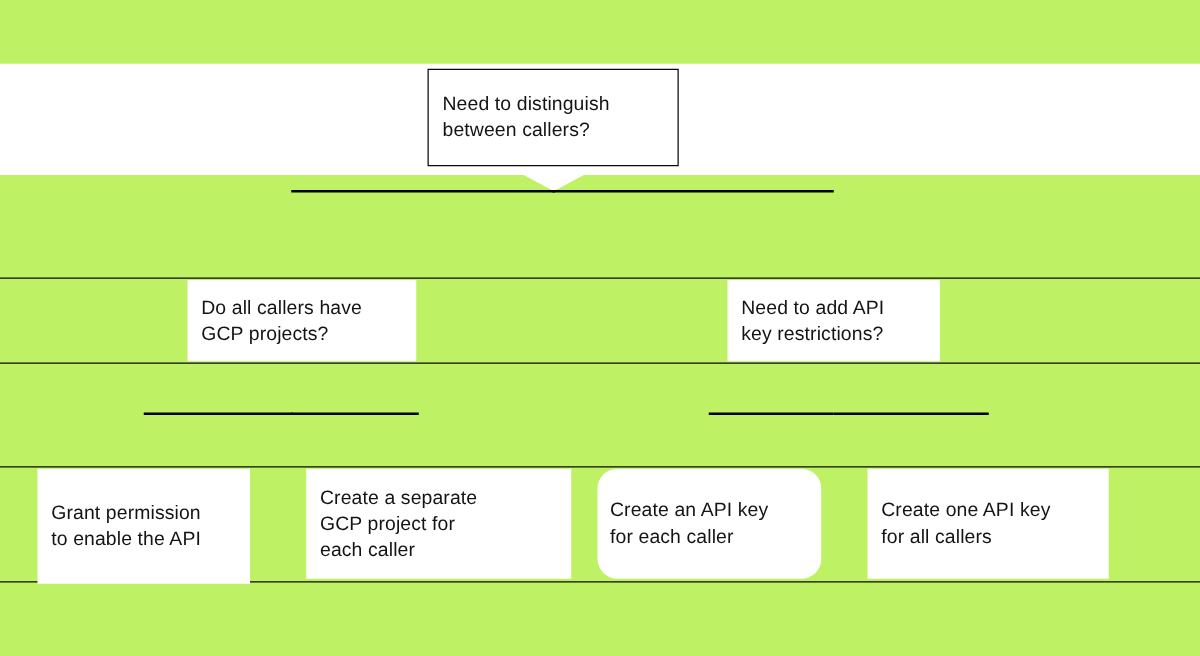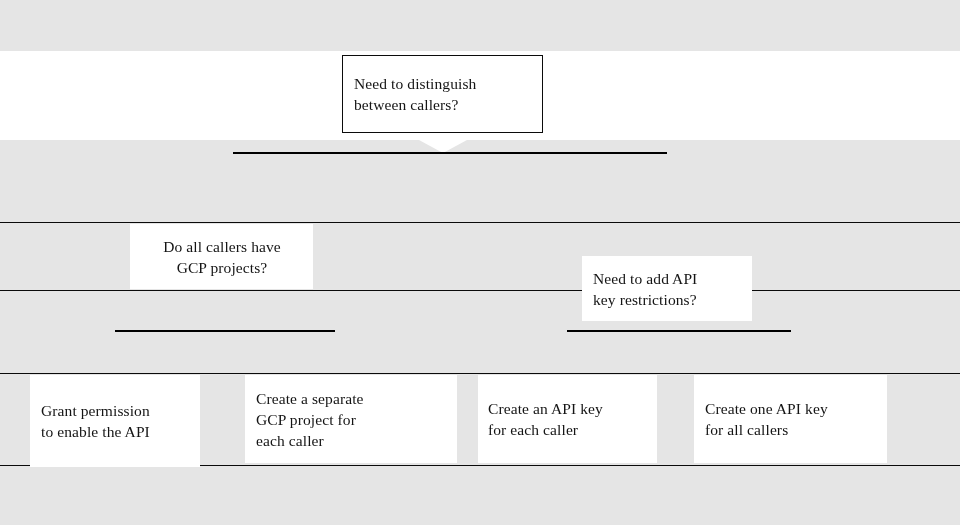--- a/index.html
+++ b/index.html
@@ -5,23 +5,23 @@
 <style>
   html, body {
     margin: 0;
     padding: 0;
     background: #000000;
   }
   #canvas {
     position: relative;
     width: 960px;
     height: 525px;
-    background: #e5e5e5;
+    background: #bef264;
     overflow: hidden;
-    font-family: Liberation Serif, serif;
+    font-family: Liberation Sans, sans-serif;
   }
 
   
   .band {
     position: absolute;
     left: 0;
     width: 960px;
     background: #ffffff;
   }
   #band-top {
@@ -58,27 +58,27 @@
     padding: 0 10px;
   }
   .node.bordered {
     border: 1.6px solid #0b0b0b;
   }
 
   
   #node-root   { left: 342px; top: 55px;  width: 201px; height: 78px; padding-left: 11px; }
 
   
-  #node-gcp-projects { left: 130px; top: 224px; width: 183px; height: 65px; padding-left: 11px; text-align: center; }
-  #node-key-restrictions { left: 582px; top: 224px; width: 170px; height: 65px; padding-left: 11px; margin-top: 32px; }
+  #node-gcp-projects { left: 150px; top: 224px; width: 183px; height: 65px; padding-left: 11px; }
+  #node-key-restrictions { left: 582px; top: 224px; width: 170px; height: 65px; padding-left: 11px; }
 
   
   #node-grant-permission { left: 30px;  top: 375px; width: 170px; height: 92px; padding-left: 11px; }
   #node-separate-project { left: 245px; top: 375px; width: 212px; height: 88px; padding-left: 11px; }
-  #node-key-each-caller  { left: 478px; top: 375px; width: 179px; height: 88px; padding-left: 10px; }
+  #node-key-each-caller  { left: 478px; top: 375px; width: 179px; height: 88px; padding-left: 10px; border-radius: 16px; }
   #node-key-all-callers  { left: 694px; top: 375px; width: 193px; height: 88px; padding-left: 11px; }
 
   
   .hairline {
     position: absolute;
     left: 0;
     width: 960px;
     height: 1px;
     background: #0a0a0a;
   }

